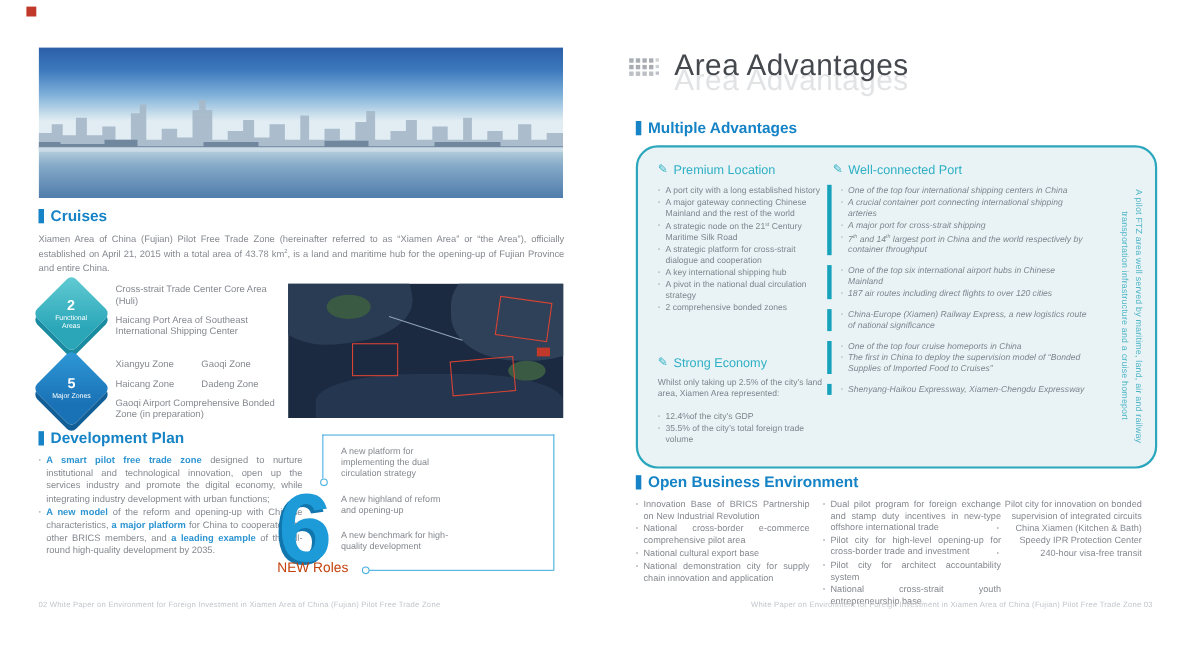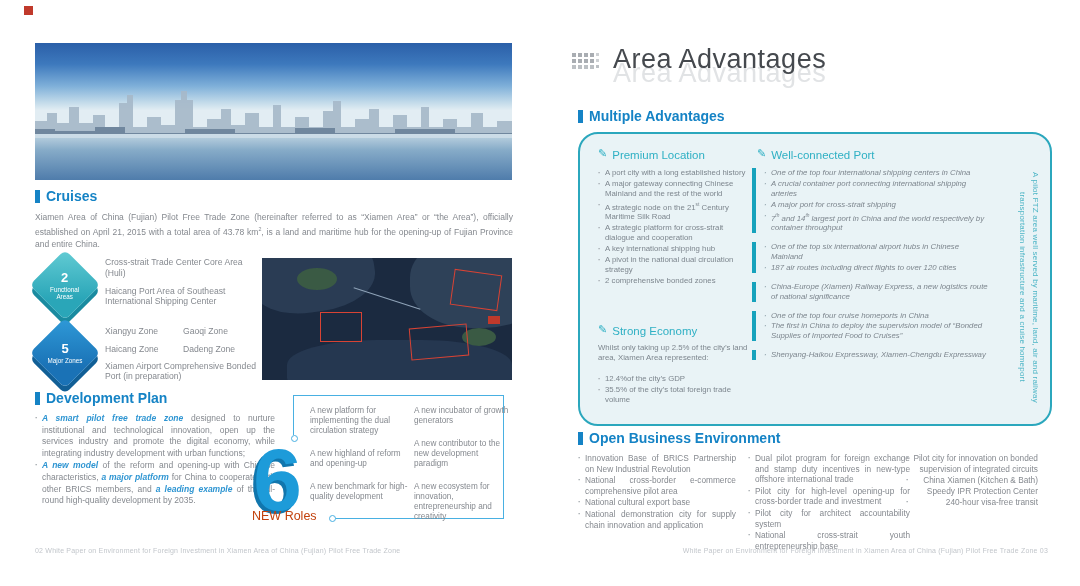--- a/index.html
+++ b/index.html
@@ -5,21 +5,21 @@
   html,body{margin:0;padding:0;background:#ffffff;}
   .sheet{position:relative;width:1080px;height:586px;background:#ffffff;overflow:hidden;
          font-family:"Liberation Sans","DejaVu Sans",sans-serif;color:#85898f;}
   .abs{position:absolute;}
 
   
   .sec-head{display:flex;align-items:center;gap:6px;font-weight:bold;color:#1583c5;font-size:14px;}
   .sec-head .bar{width:5px;height:13px;background:#1583c5;flex:0 0 auto;}
 
   .body-text{font-size:8.5px;line-height:12.3px;color:#85898f;text-align:justify;}
-  .em{color:#2e95d2;font-weight:bold;font-style:italic;}
+  .em{color:#2e95d2;font-weight:bold;}
   sup{font-size:0.62em;}
 
   
   .red-mark{left:24px;top:6px;width:9px;height:9px;background:#c0392b;}
 
   
   .photo{left:35px;top:43px;width:477px;height:137px;overflow:hidden;}
 
   
   .diamond{width:50px;height:50px;transform:rotate(45deg);border-radius:6px;
@@ -139,21 +139,21 @@
       <span class="dlabel">Major Zones</span>
     </div>
   </div>
   <div class="abs dia-text" style="left:105px;top:326px;width:160px;">
     <ul class="zones">
         <li>Xiangyu Zone</li>
         <li>Gaoqi Zone</li>
         <li>Haicang Zone</li>
         <li>Dadeng Zone</li>
       </ul>
-    <div style="margin-top:6px;">Xiamen Airport Comprehensive Bonded Port (in preparation)</div>
+    <div style="margin-top:6px;">Gaoqi Airport Comprehensive Bonded Zone (in preparation)</div>
   </div>
 
   <div class="abs map">
     <div class="blob" style="left:-12px;top:-18px;width:125px;height:72px;background:#2a3c54;border-radius:45%;transform:rotate(-8deg);"></div>
     <div class="blob" style="left:148px;top:-22px;width:135px;height:92px;background:#2e4158;border-radius:45%;"></div>
     <div class="blob" style="left:25px;top:82px;width:225px;height:62px;background:#253750;border-radius:40%;"></div>
     <div class="blob" style="left:35px;top:10px;width:40px;height:22px;background:#3a5a44;border-radius:50%;"></div>
     <div class="blob" style="left:200px;top:70px;width:34px;height:18px;background:#3a5a44;border-radius:50%;"></div>
     <div class="blob" style="left:90px;top:40px;width:70px;height:1px;background:#8fa3b8;transform:rotate(18deg);"></div>
     <div class="blob" style="left:190px;top:14px;width:46px;height:34px;border:1px solid #d84334;transform:rotate(8deg);"></div>
@@ -177,25 +177,20 @@
   <div class="abs bk-dot" style="left:291px;top:435px;"></div>
   <div class="abs bk-dot" style="left:329px;top:515px;"></div>
 
   <div class="abs big-six" style="left:253px;top:445px;">6</div>
   <div class="abs roles-label" style="left:252px;top:509px;">NEW Roles</div>
   <ul class="abs roles" style="left:310px;top:406px;width:102px;">
       <li>A new platform for implementing the dual circulation strategy</li>
       <li>A new highland of reform and opening-up</li>
       <li>A new benchmark for high-quality development</li>
     </ul>
-  <ul class="abs roles" style="left:414px;top:406px;width:100px;">
-      <li>A new incubator of growth generators</li>
-      <li>A new contributor to the new development paradigm</li>
-      <li>A new ecosystem for innovation, entrepreneurship and creativity</li>
-    </ul>
 
   <div class="abs footer" style="left:35px;top:547px;">02  White Paper on Environment for Foreign Investment in Xiamen Area of China (Fujian) Pilot Free Trade Zone</div>
 
   <div class="abs dots" style="left:572px;top:53px;">
     <i></i>
       <i></i>
       <i></i>
       <i></i>
       <i></i>
       <i></i>

